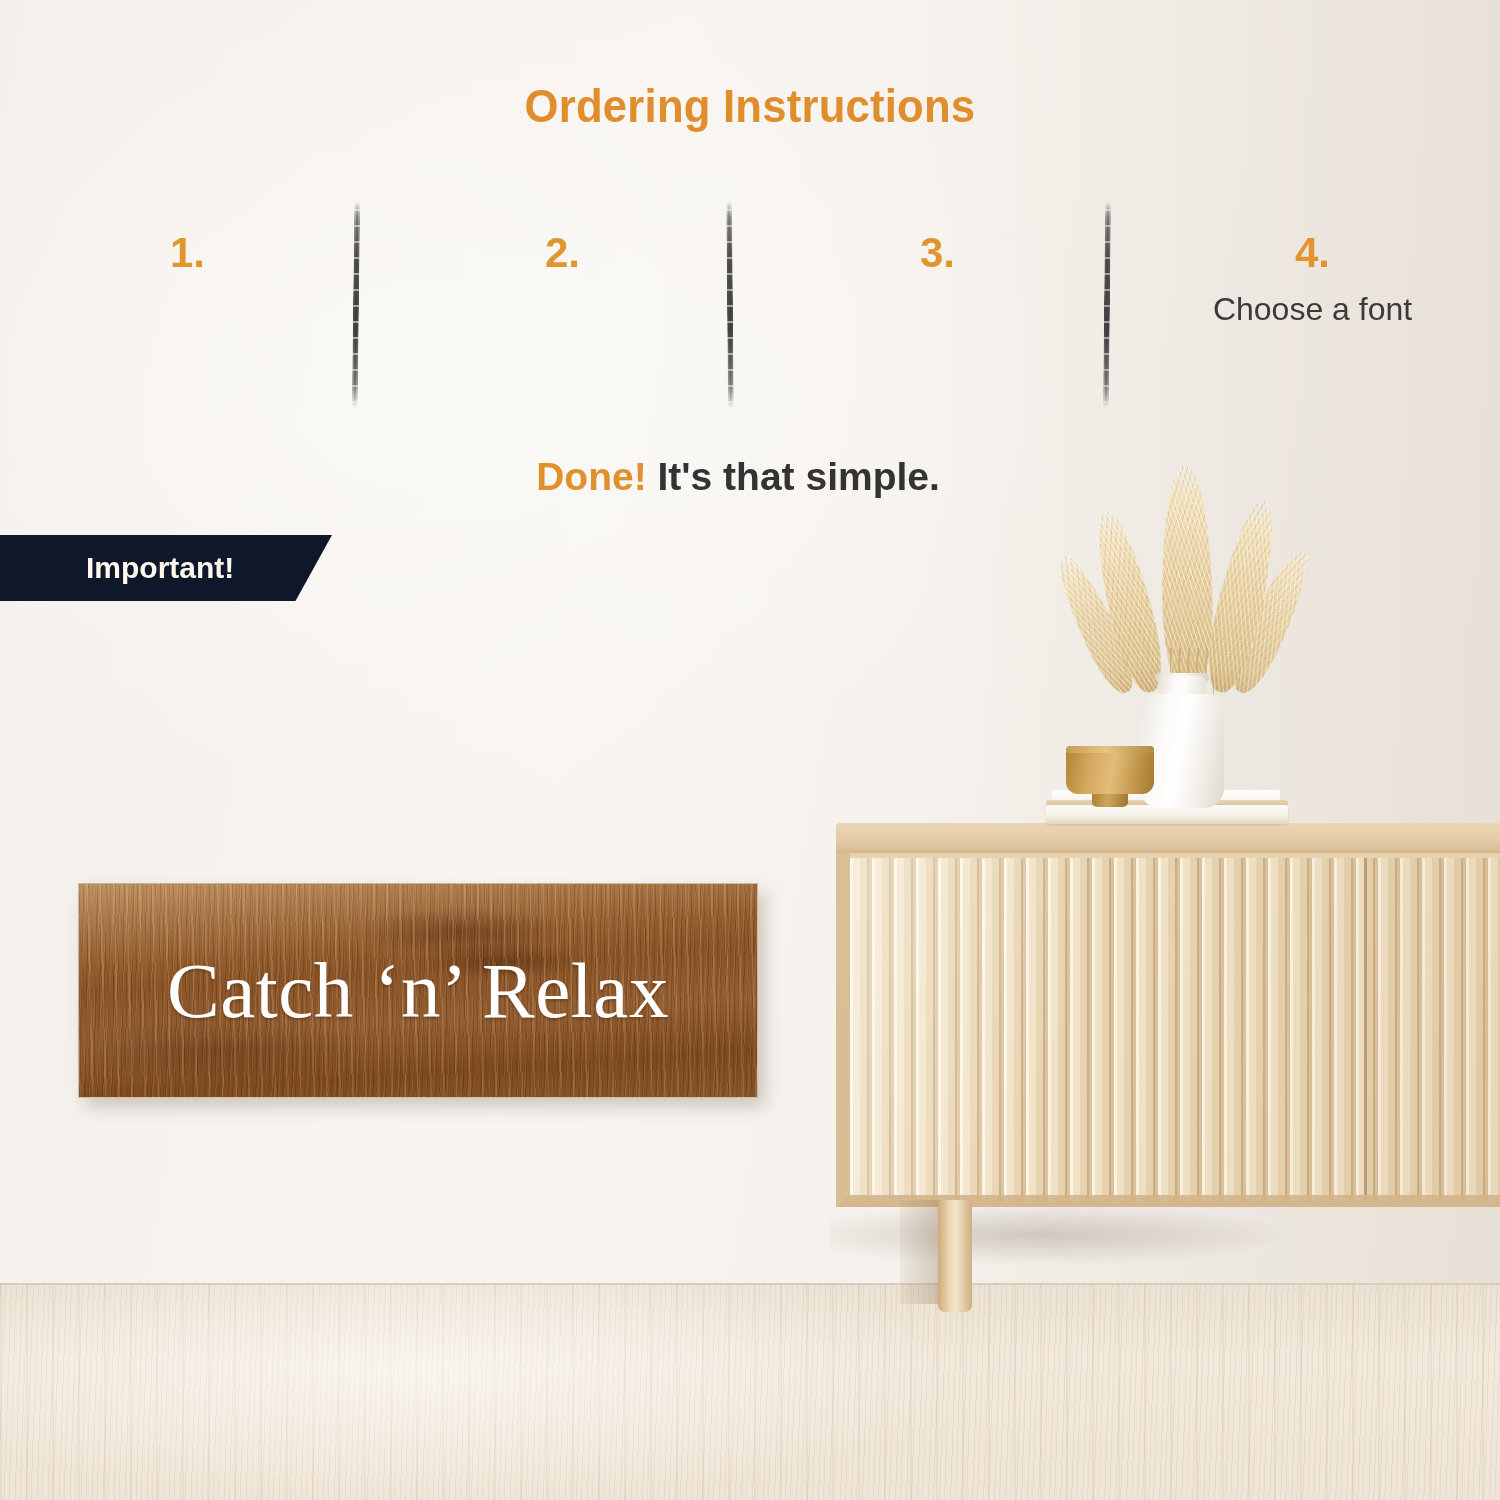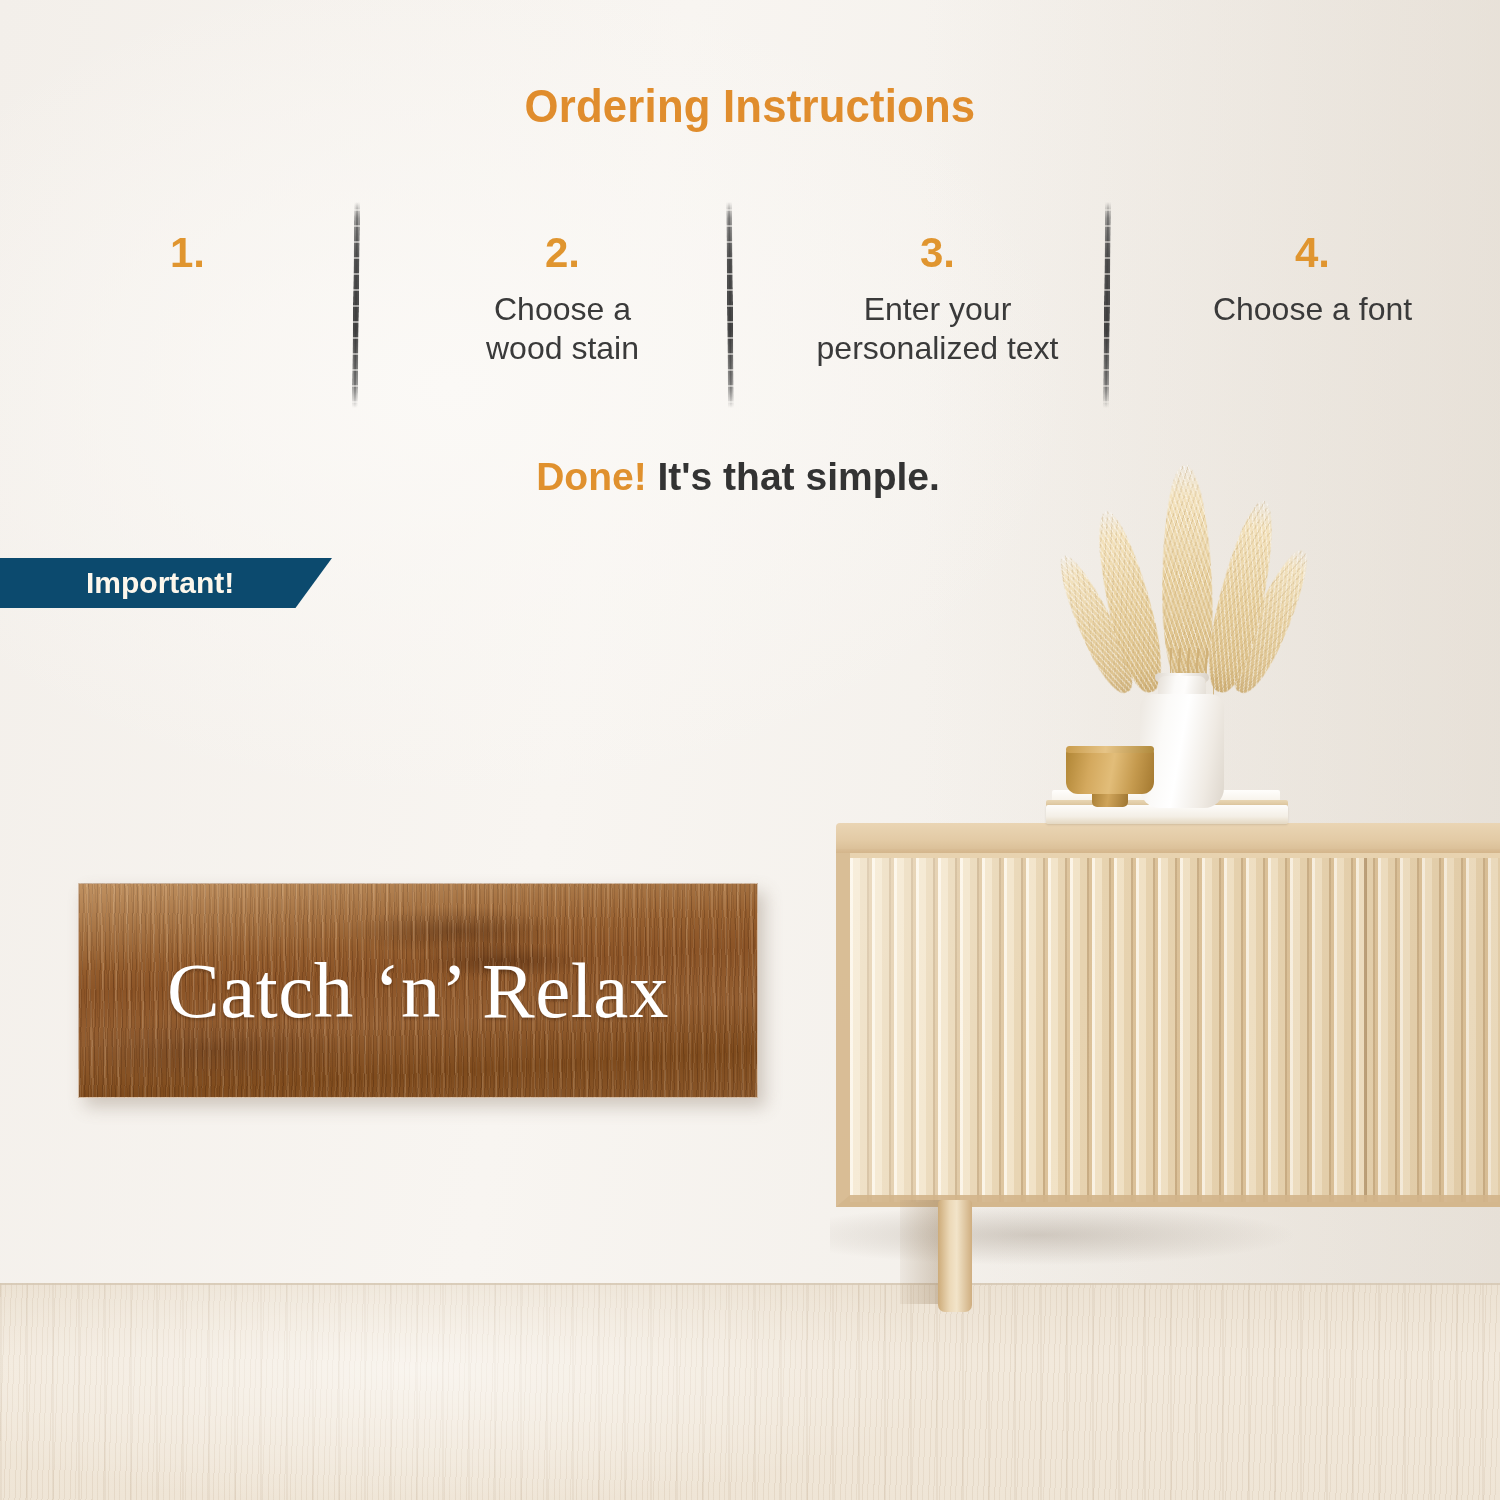--- a/index.html
+++ b/index.html
@@ -133,22 +133,22 @@
   .d1{left:353px;transform:rotate(.7deg);}
   .d2{left:727px;transform:rotate(-.5deg);}
   .d3{left:1104px;transform:rotate(.6deg);}
 
   .done{position:absolute;left:0;top:455px;width:1476px;text-align:center;
         font-size:39px;font-weight:700;
         font-family:"Liberation Sans Narrow","Liberation Sans",sans-serif;}
   .done .hi{color:#e0912e;}
   .done .rest{color:#333333;}
 
-  .banner{position:absolute;left:0;top:558px;width:332px;height:50px;
-        background:#0c4a6e;
+  .banner{position:absolute;left:0;top:535px;width:332px;height:66px;
+        background:#0f172a;
         clip-path:polygon(0 0, 100% 0, 89% 100%, 0 100%);
         display:flex;align-items:center;}
   .banner span{margin-left:86px;color:#fdf7ec;font-size:30px;font-weight:700;
         font-family:"Liberation Sans Narrow","Liberation Sans",sans-serif;}
 
   .notes{position:absolute;left:84px;top:612px;width:1120px;}
   .note{font-size:31px;color:#2f2f2f;line-height:1.42;
         font-family:"Liberation Sans Narrow","Liberation Sans",sans-serif;
         letter-spacing:.1px;white-space:nowrap;}
   .note b{font-weight:400;margin-right:9px;}
@@ -241,25 +241,23 @@
   </div>
 
   <div class="title">Ordering Instructions</div>
 
   <div class="steps">
     <div class="step">
       <div class="step-num">1.</div>
     </div>
     <div class="step">
       <div class="step-num">2.</div>
-      <div class="step-label">Choose a<br>wood stain</div>
     </div>
     <div class="step">
       <div class="step-num">3.</div>
-      <div class="step-label">Enter your<br>personalized text</div>
     </div>
     <div class="step">
       <div class="step-num">4.</div>
       <div class="step-label">Choose a font</div>
     </div>
   </div>
 
   <div class="divider d1">
       <i></i>
     </div>

